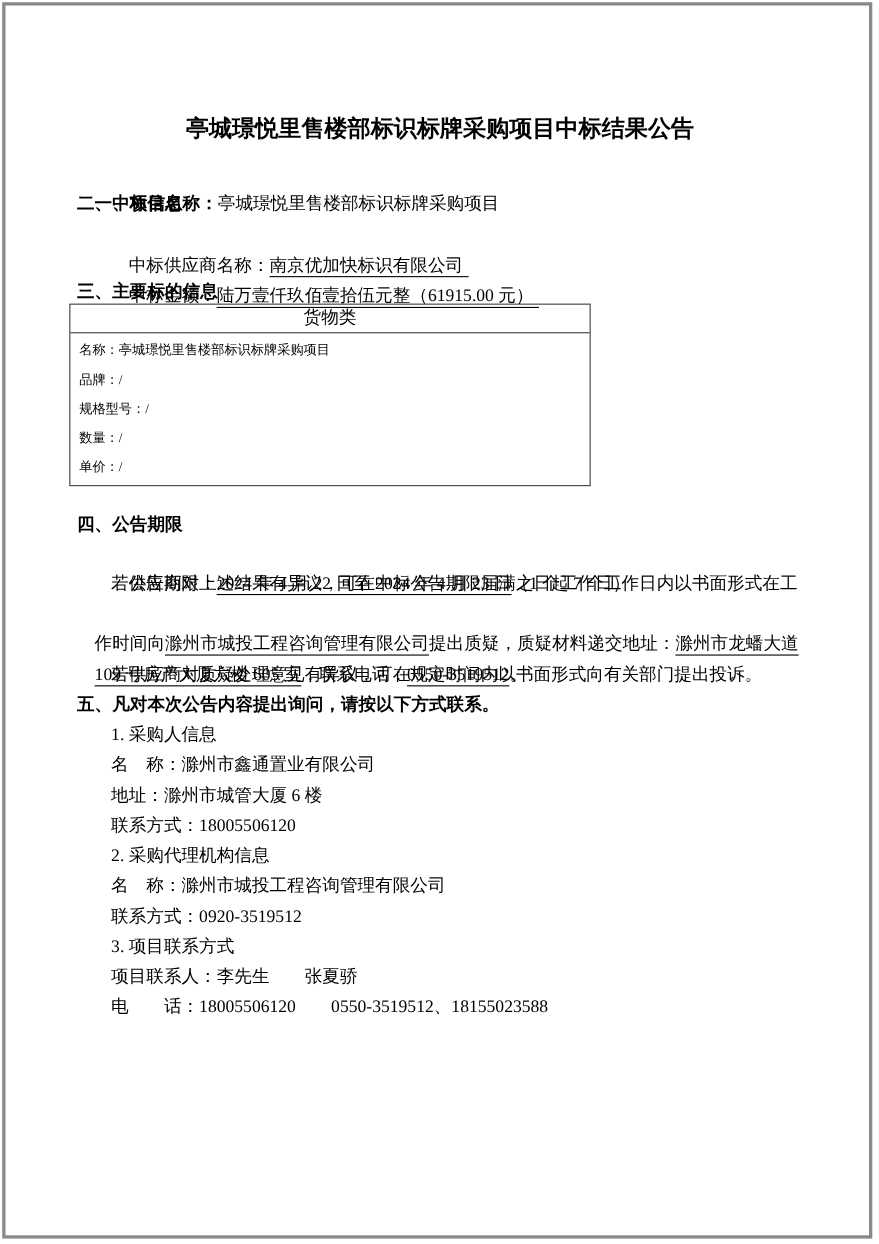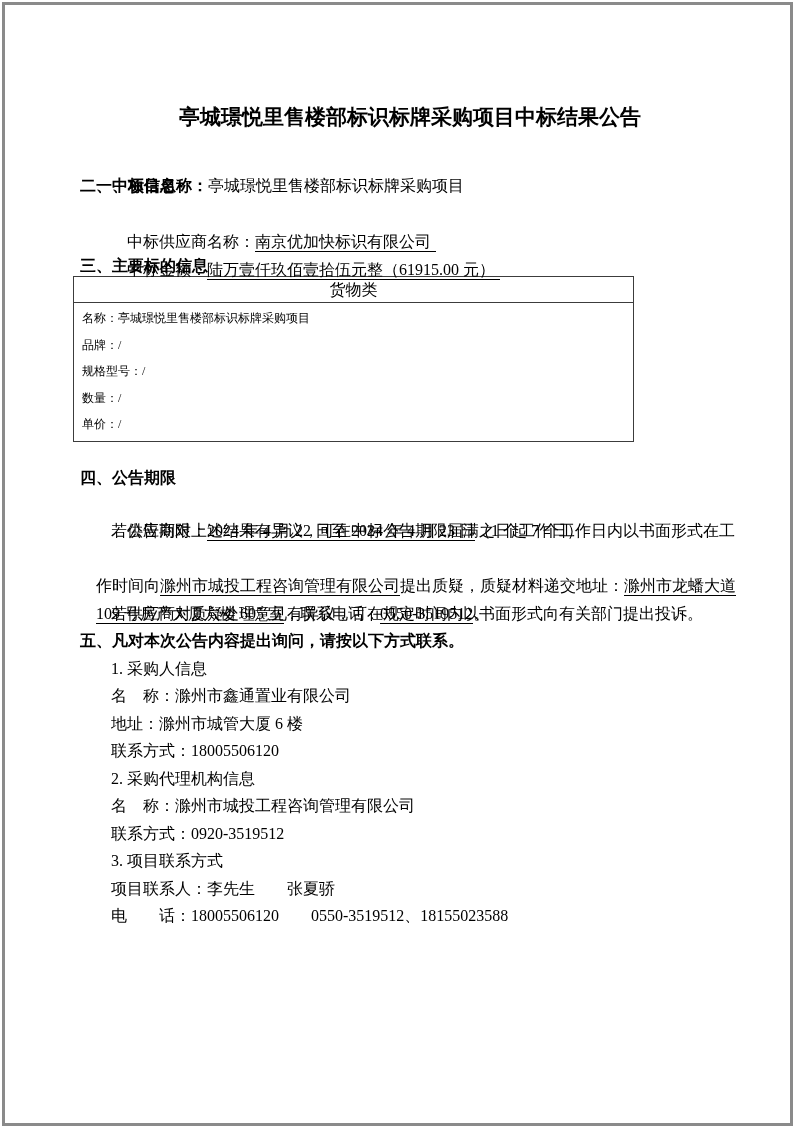--- a/index.html
+++ b/index.html
@@ -6,42 +6,42 @@
   body{
     width:799px;height:1131px;position:relative;overflow:hidden;
     background:#ffffff;color:#000;
     font-family:"Liberation Serif","DejaVu Serif",serif;
   }
   .frame{
     position:absolute;left:2px;top:2px;width:791px;height:1124px;
     box-sizing:border-box;border:3px solid #8a8a8a;background:#ffffff;
   }
   .content{
-    position:absolute;left:80px;top:0;width:660px;
+    position:absolute;left:70px;top:0;width:660px;
   }
   .title{
     margin-top:102px;height:30px;line-height:30px;
     text-align:center;font-size:21px;font-weight:bold;
     font-family:"Liberation Serif","DejaVu Serif",serif;
     white-space:nowrap;
   }
   .sec-h{
     font-family:"Liberation Sans","DejaVu Sans",sans-serif;
     font-weight:bold;color:#000;
   }
   .l28{height:28px;line-height:28px;font-size:16px;white-space:pre-wrap;}
   .l275{height:27.5px;line-height:27.5px;font-size:16px;white-space:pre-wrap;}
   .h1line{margin-top:12px;}
   .h3line{height:20px;line-height:20px;font-size:16px;}
   .h4line{margin-top:24px;height:24px;line-height:24px;font-size:16px;}
   .ind{padding-left:31px;}
   .u{border-bottom:1px solid #000;padding-bottom:1px;}
   .u-pad{padding-right:5px;}
   .gtable{
-    width:561px;margin-left:-7px;box-sizing:border-box;
+    width:474px;margin-left:-7px;box-sizing:border-box;
     border:1px solid #3c3c3c;background:#fff;
   }
   .gt-head{
     height:25px;line-height:25px;text-align:center;font-size:16px;
     border-bottom:1px solid #3c3c3c;
   }
   .gt-body{padding:2px 8px 3px 8px;}
   .gt-line{height:26.5px;line-height:26.5px;font-size:12px;white-space:pre-wrap;}
 </style>
 </head>

